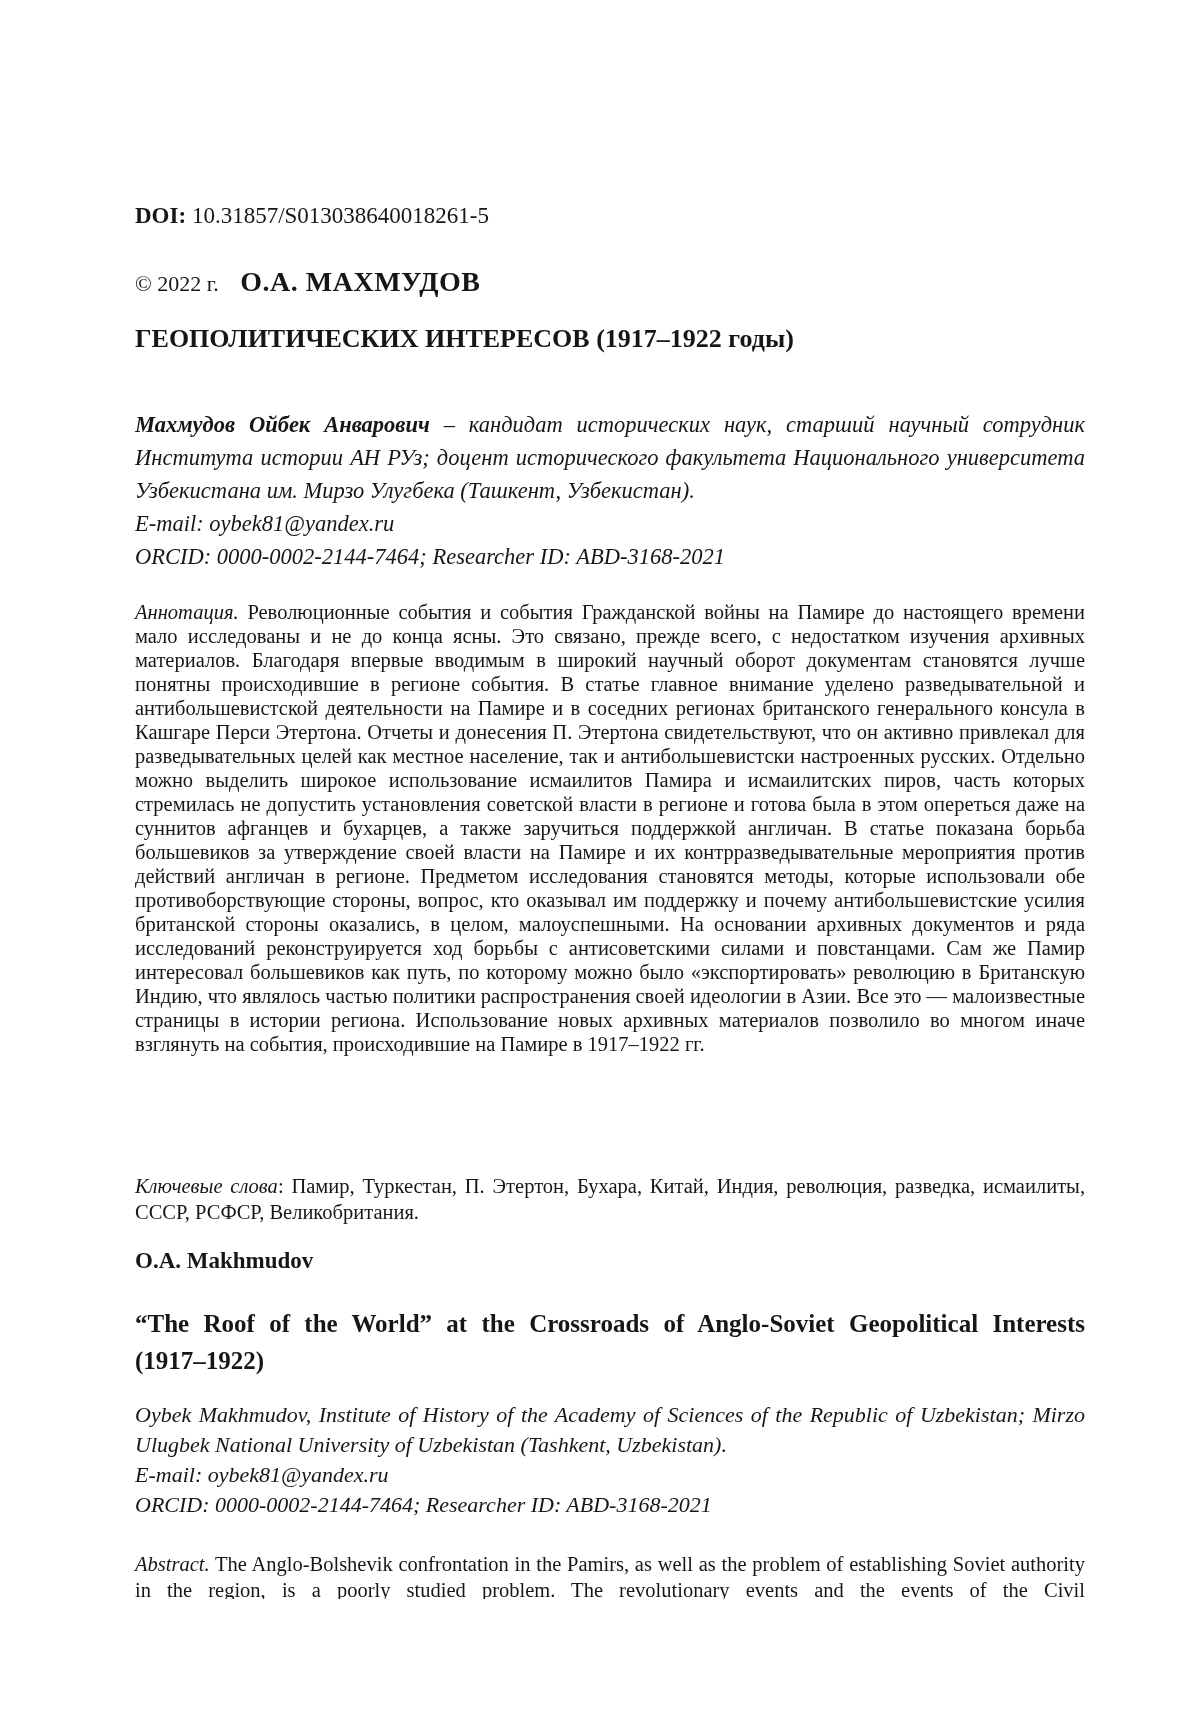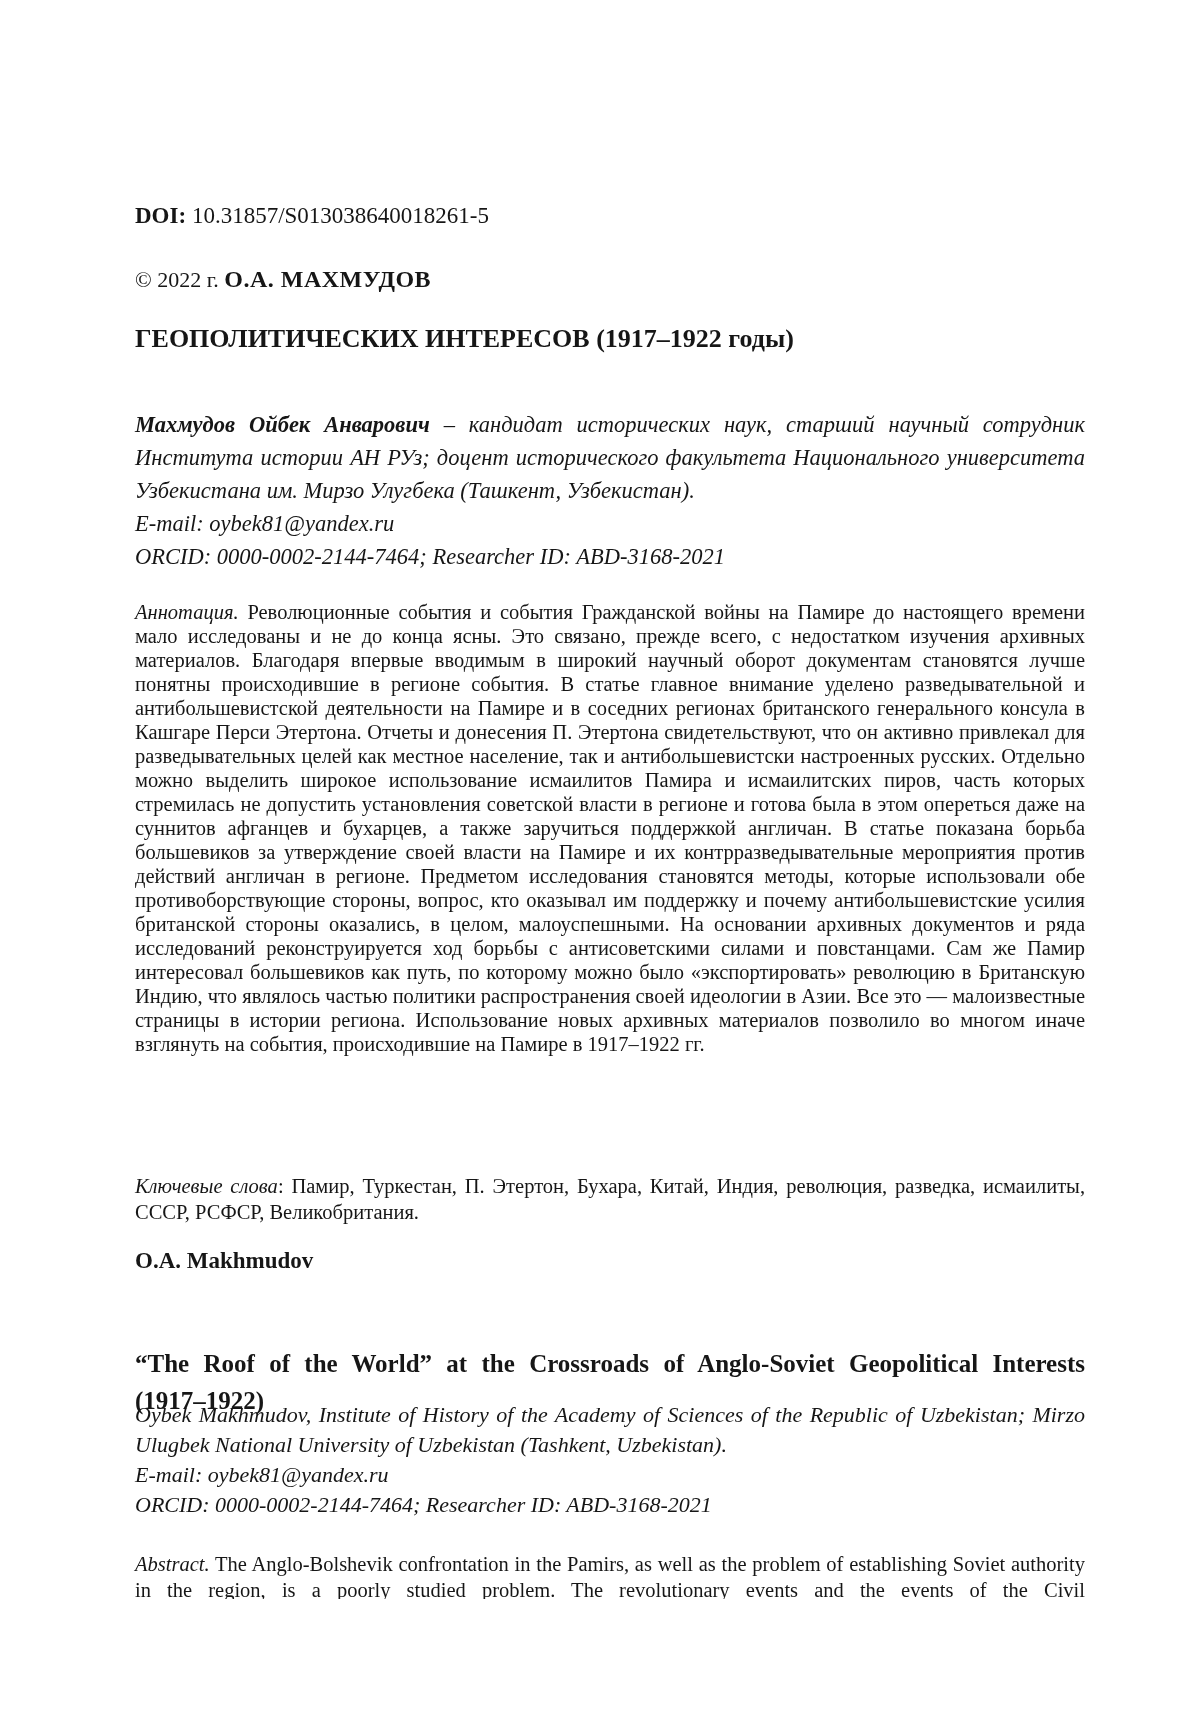--- a/index.html
+++ b/index.html
@@ -13,29 +13,29 @@
   }
   .blk{position:absolute;left:135px;width:950px;}
   .b{font-weight:bold;}
   .i{font-style:italic;}
   .bi{font-weight:bold;font-style:italic;}
   .just{text-align:justify;}
   p{margin:0;}
 
   .doi{top:203px;font-size:23px;}
   .copyright{top:266px;font-size:22px;}
-  .copyright .author{font-weight:bold;font-size:24px;margin-left:0;letter-spacing:0.5px;}
+  .copyright .author{font-weight:bold;font-size:28px;margin-left:16px;letter-spacing:0.5px;}
   .title-ru{top:320px;font-size:26px;font-weight:bold;line-height:38px;}
   .author-info{top:408px;font-size:22.5px;font-style:italic;line-height:33px;}
   .author-info .contact{margin:0;}
   .abstract-ru{top:600px;font-size:20.5px;line-height:24px;}
   .keywords{top:1173px;font-size:20.5px;line-height:26px;}
   .author-en{top:1248px;font-size:23px;font-weight:bold;}
   .title-en{top:1305px;font-size:25px;font-weight:bold;line-height:37px;}
-  .title-en .stretch{text-align:justify;text-align-last:justify;margin-top:40px;}
+  .title-en .stretch{text-align:justify;text-align-last:justify;}
   .affiliation-en{top:1400px;font-size:22px;font-style:italic;line-height:30px;}
   .abstract-en{top:1551px;font-size:20.5px;line-height:26px;text-align:justify;text-align-last:justify;}
   .page-number{position:absolute;left:107px;top:1621px;font-size:23px;}
 </style>
 </head>
 <body>
 
 <div class="page">
 
   <div class="blk doi">

